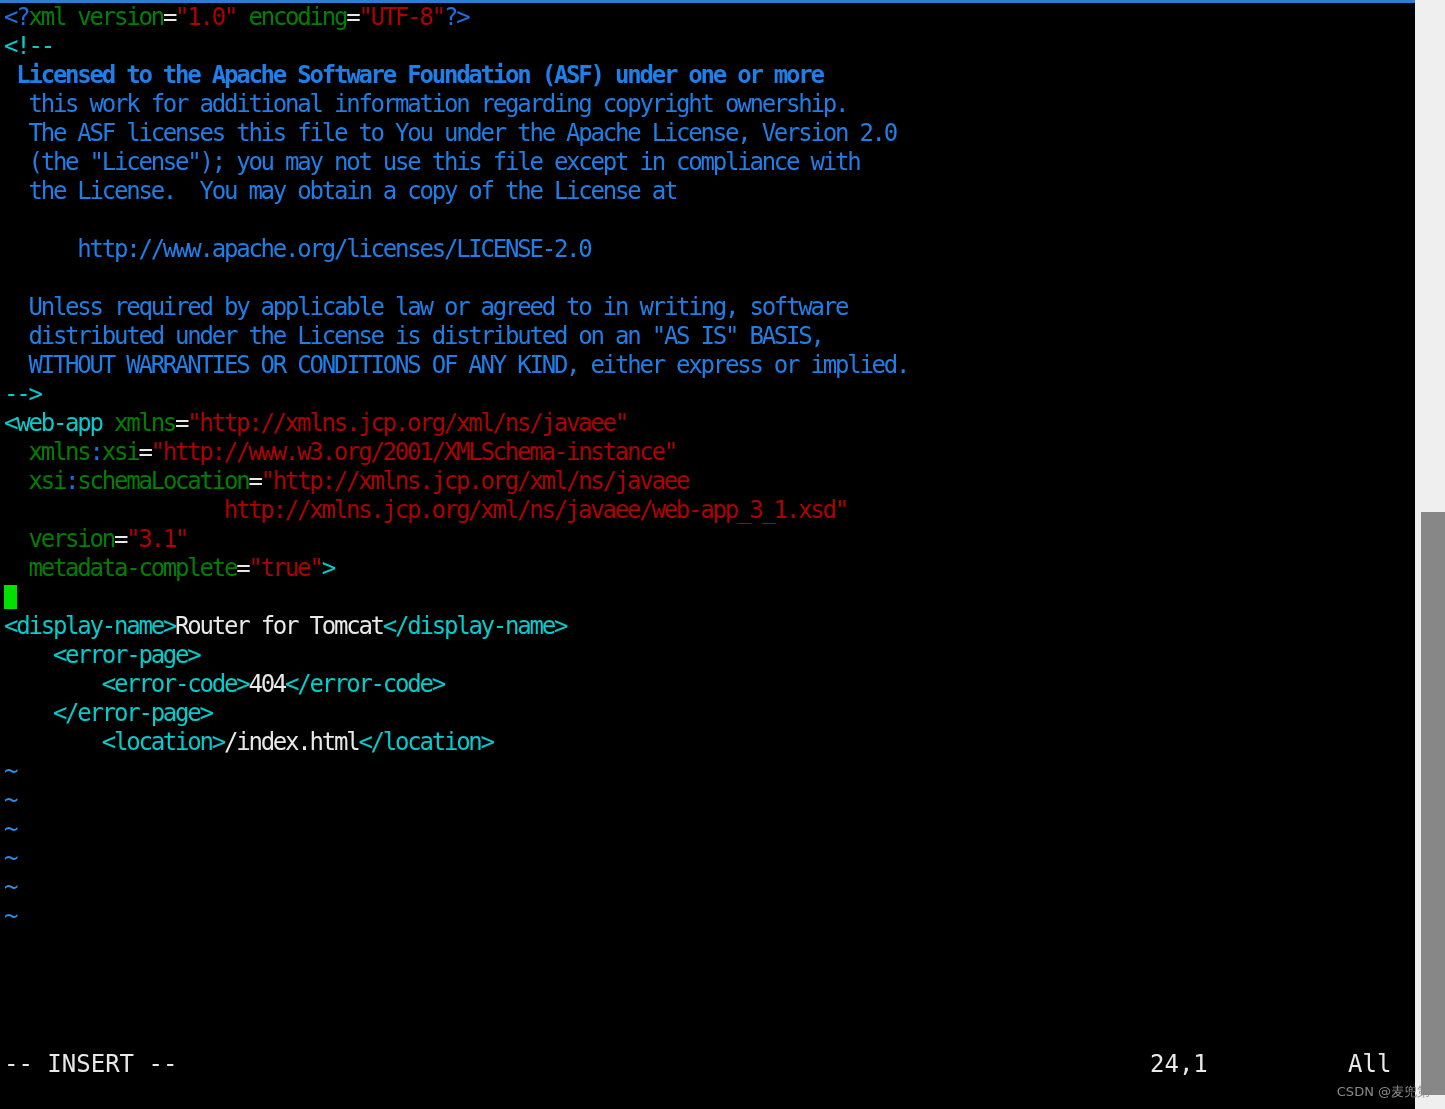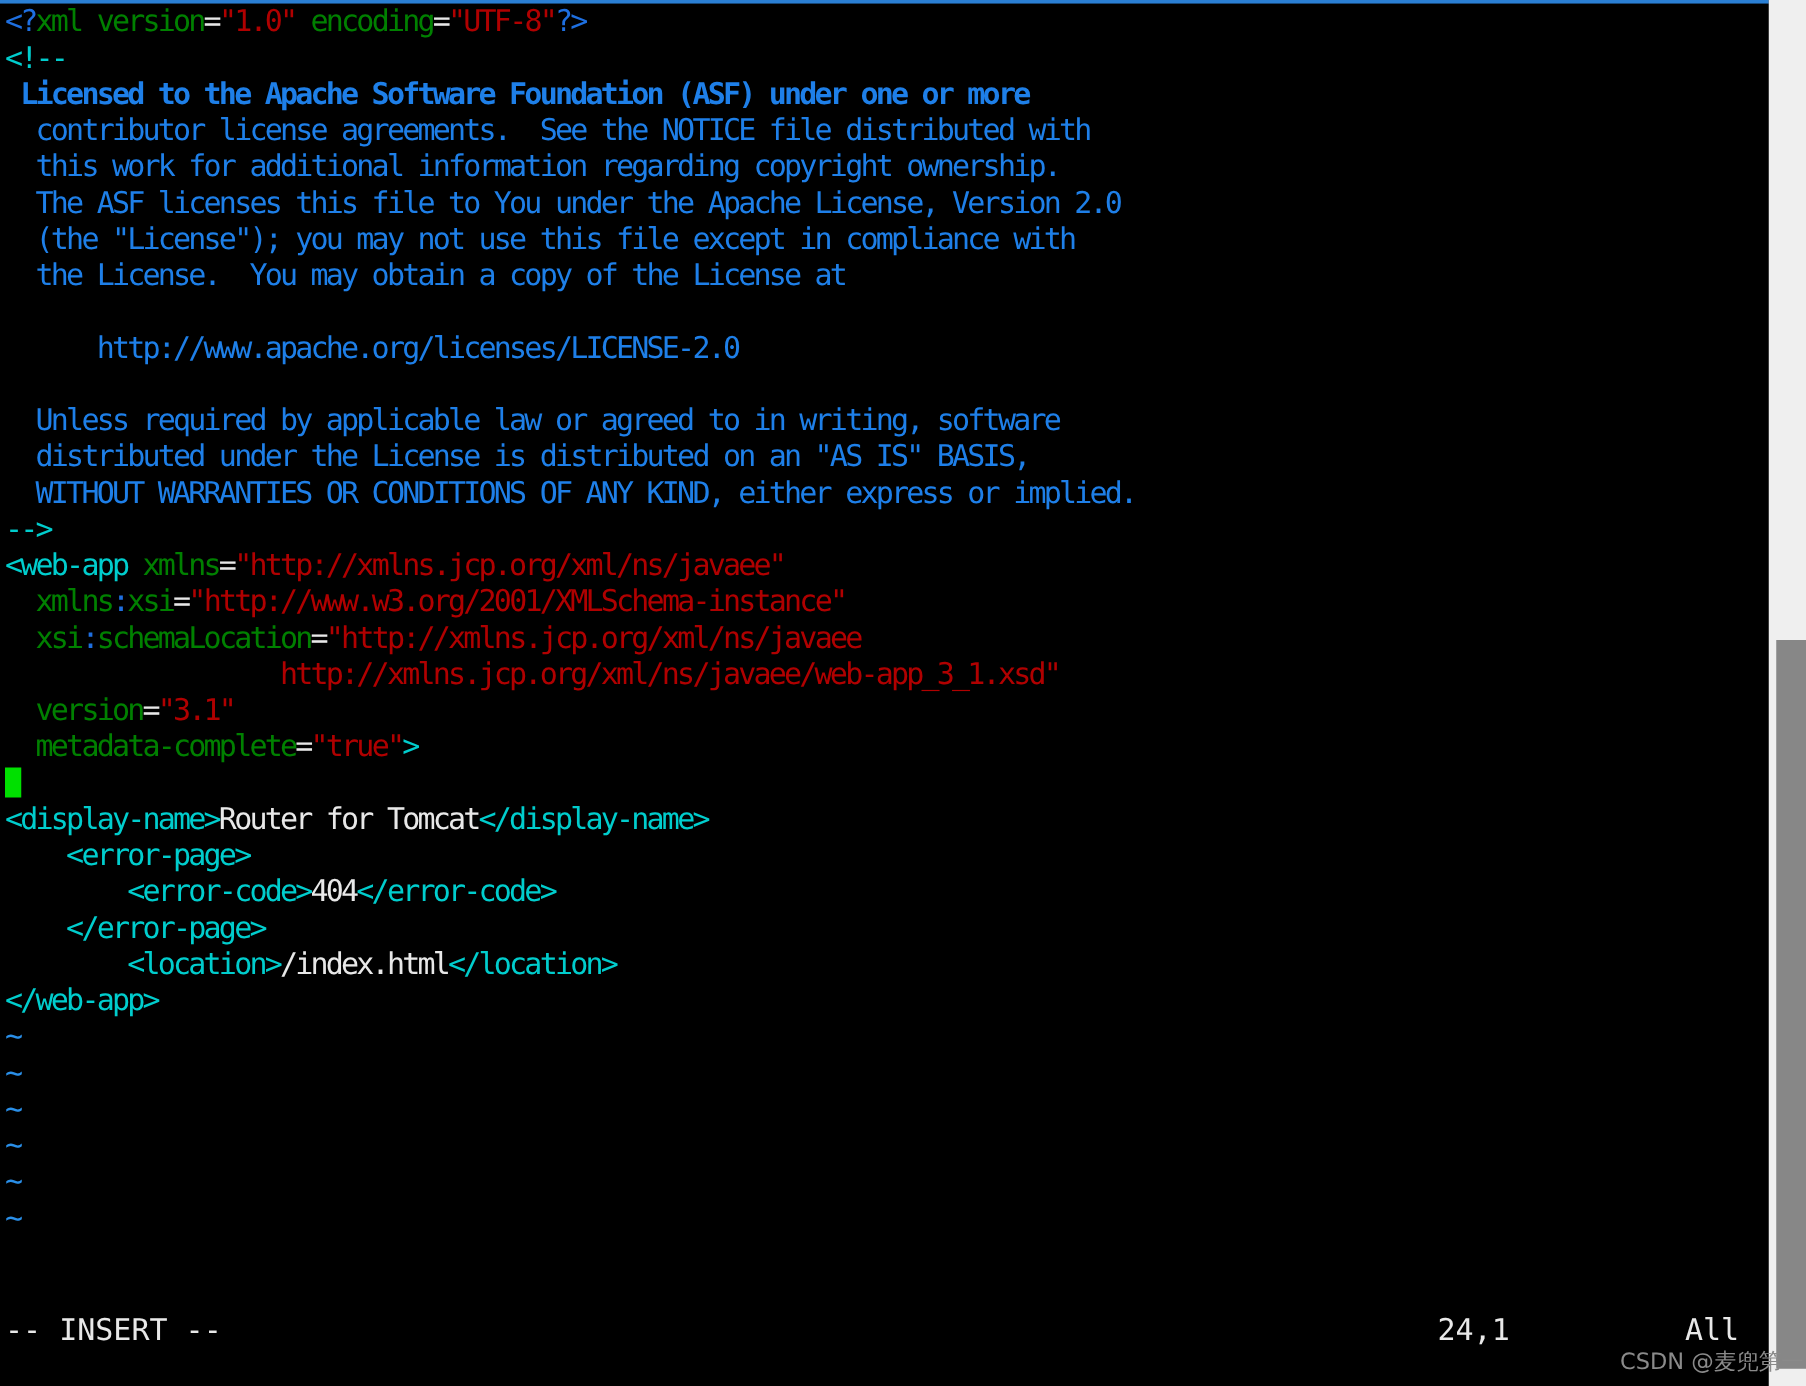--- a/index.html
+++ b/index.html
@@ -80,38 +80,37 @@
   #scrollbar-thumb {
     position: absolute;
     left: 6px; top: 512px;
     width: 24px; height: 583px;
     background: #878787;
   }
   #watermark {
     position: absolute;
     right: 2px; bottom: 8px;
     font-family: "DejaVu Sans", "Liberation Sans", sans-serif;
-    font-size: 18px;
+    font-size: 13px;
     color: #8a8a8a;
     white-space: nowrap;
   }
 </style>
 </head>
 <body>
 
 <div id="screen">
 
   <div id="top-border"></div>
 
   <div id="terminal">
     <div id="buffer">
         <div class="line" style="letter-spacing: -2.22922px;"><span class="t-delim">&lt;?</span><span class="t-name">xml version</span><span class="t-eq">=</span><span class="t-val">"1.0"</span><span class="t-name"> encoding</span><span class="t-eq">=</span><span class="t-val">"UTF-8"</span><span class="t-delim">?&gt;</span></div>
         <div class="line" style="letter-spacing: -2.22922px;"><span class="t-tag">&lt;!--</span></div>
         <div class="line" style="letter-spacing: -2.22922px; font-weight: bold;"><span class="t-comment"> Licensed to the Apache Software Foundation (ASF) under one or more</span></div>
-        <div class="line" style="letter-spacing: -2.22922px;"><span class="t-comment">  contributor license agreements.  See the NOTICE file distributed with</span></div>
         <div class="line" style="letter-spacing: -2.22922px;"><span class="t-comment">  this work for additional information regarding copyright ownership.</span></div>
         <div class="line" style="letter-spacing: -2.22922px;"><span class="t-comment">  The ASF licenses this file to You under the Apache License, Version 2.0</span></div>
         <div class="line" style="letter-spacing: -2.22922px;"><span class="t-comment">  (the "License"); you may not use this file except in compliance with</span></div>
         <div class="line" style="letter-spacing: -2.22922px;"><span class="t-comment">  the License.  You may obtain a copy of the License at</span></div>
         <div class="line" style="letter-spacing: -2.22922px;"><span class="t-comment"></span></div>
         <div class="line" style="letter-spacing: -2.22922px;"><span class="t-comment">      http://www.apache.org/licenses/LICENSE-2.0</span></div>
         <div class="line" style="letter-spacing: -2.22922px;"><span class="t-comment"></span></div>
         <div class="line" style="letter-spacing: -2.22922px;"><span class="t-comment">  Unless required by applicable law or agreed to in writing, software</span></div>
         <div class="line" style="letter-spacing: -2.22922px;"><span class="t-comment">  distributed under the License is distributed on an "AS IS" BASIS,</span></div>
         <div class="line" style="letter-spacing: -2.22922px;"><span class="t-comment">  WITHOUT WARRANTIES OR CONDITIONS OF ANY KIND, either express or implied.</span></div>
@@ -121,21 +120,20 @@
         <div class="line" style="letter-spacing: -2.22922px;"><span class="t-name">  xsi</span><span class="t-delim">:</span><span class="t-name">schemaLocation</span><span class="t-eq">=</span><span class="t-val">"http://xmlns.jcp.org/xml/ns/javaee</span></div>
         <div class="line" style="letter-spacing: -2.22922px;"><span class="t-val">                  http://xmlns.jcp.org/xml/ns/javaee/web-app_3_1.xsd"</span></div>
         <div class="line" style="letter-spacing: -2.22922px;"><span class="t-name">  version</span><span class="t-eq">=</span><span class="t-val">"3.1"</span></div>
         <div class="line" style="letter-spacing: -2.22922px;"><span class="t-name">  metadata-complete</span><span class="t-eq">=</span><span class="t-val">"true"</span><span class="t-tag">&gt;</span></div>
         <div class="line" style="letter-spacing: -2.22922px;"><span class="cursor"></span></div>
         <div class="line" style="letter-spacing: -2.22922px;"><span class="t-tag">&lt;display-name&gt;</span><span class="t-text">Router for Tomcat</span><span class="t-tag">&lt;/display-name&gt;</span></div>
         <div class="line" style="letter-spacing: -2.22922px;"><span class="t-tag">    &lt;error-page&gt;</span></div>
         <div class="line" style="letter-spacing: -2.22922px;"><span class="t-tag">        &lt;error-code&gt;</span><span class="t-text">404</span><span class="t-tag">&lt;/error-code&gt;</span></div>
         <div class="line" style="letter-spacing: -2.22922px;"><span class="t-tag">    &lt;/error-page&gt;</span></div>
         <div class="line" style="letter-spacing: -2.22922px;"><span class="t-tag">        &lt;location&gt;</span><span class="t-text">/index.html</span><span class="t-tag">&lt;/location&gt;</span></div>
-        <div class="line" style="letter-spacing: -2.22922px;"><span class="t-tag">&lt;/web-app&gt;</span></div>
         <div class="line" style="letter-spacing: -2.22922px;"><span class="t-tilde">~</span></div>
         <div class="line" style="letter-spacing: -2.22922px;"><span class="t-tilde">~</span></div>
         <div class="line" style="letter-spacing: -2.22922px;"><span class="t-tilde">~</span></div>
         <div class="line" style="letter-spacing: -2.22922px;"><span class="t-tilde">~</span></div>
         <div class="line" style="letter-spacing: -2.22922px;"><span class="t-tilde">~</span></div>
         <div class="line" style="letter-spacing: -2.22922px;"><span class="t-tilde">~</span></div>
       </div>
   </div>
 
   <div id="statusline">

